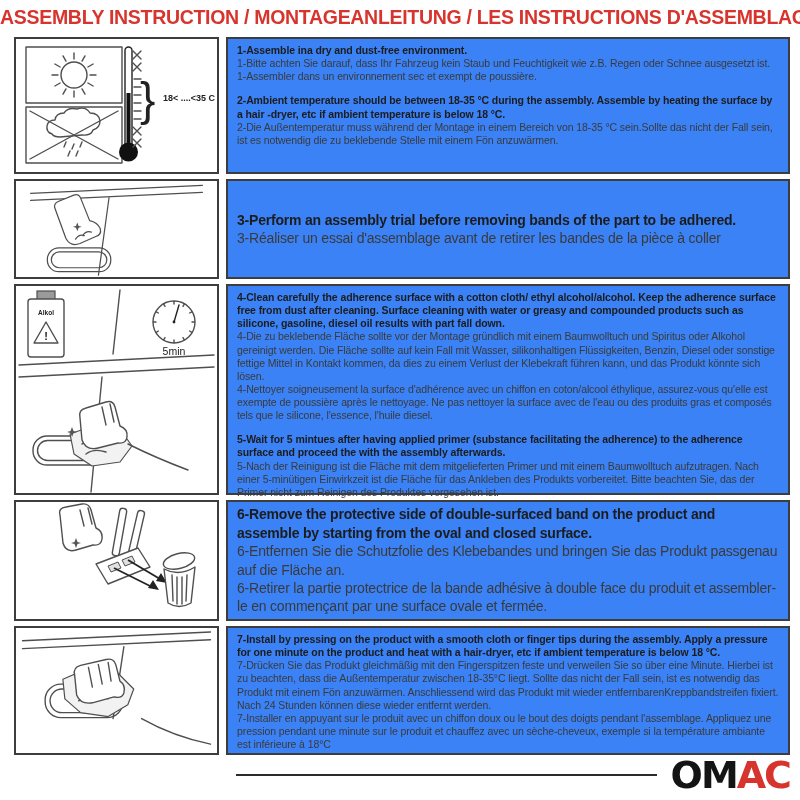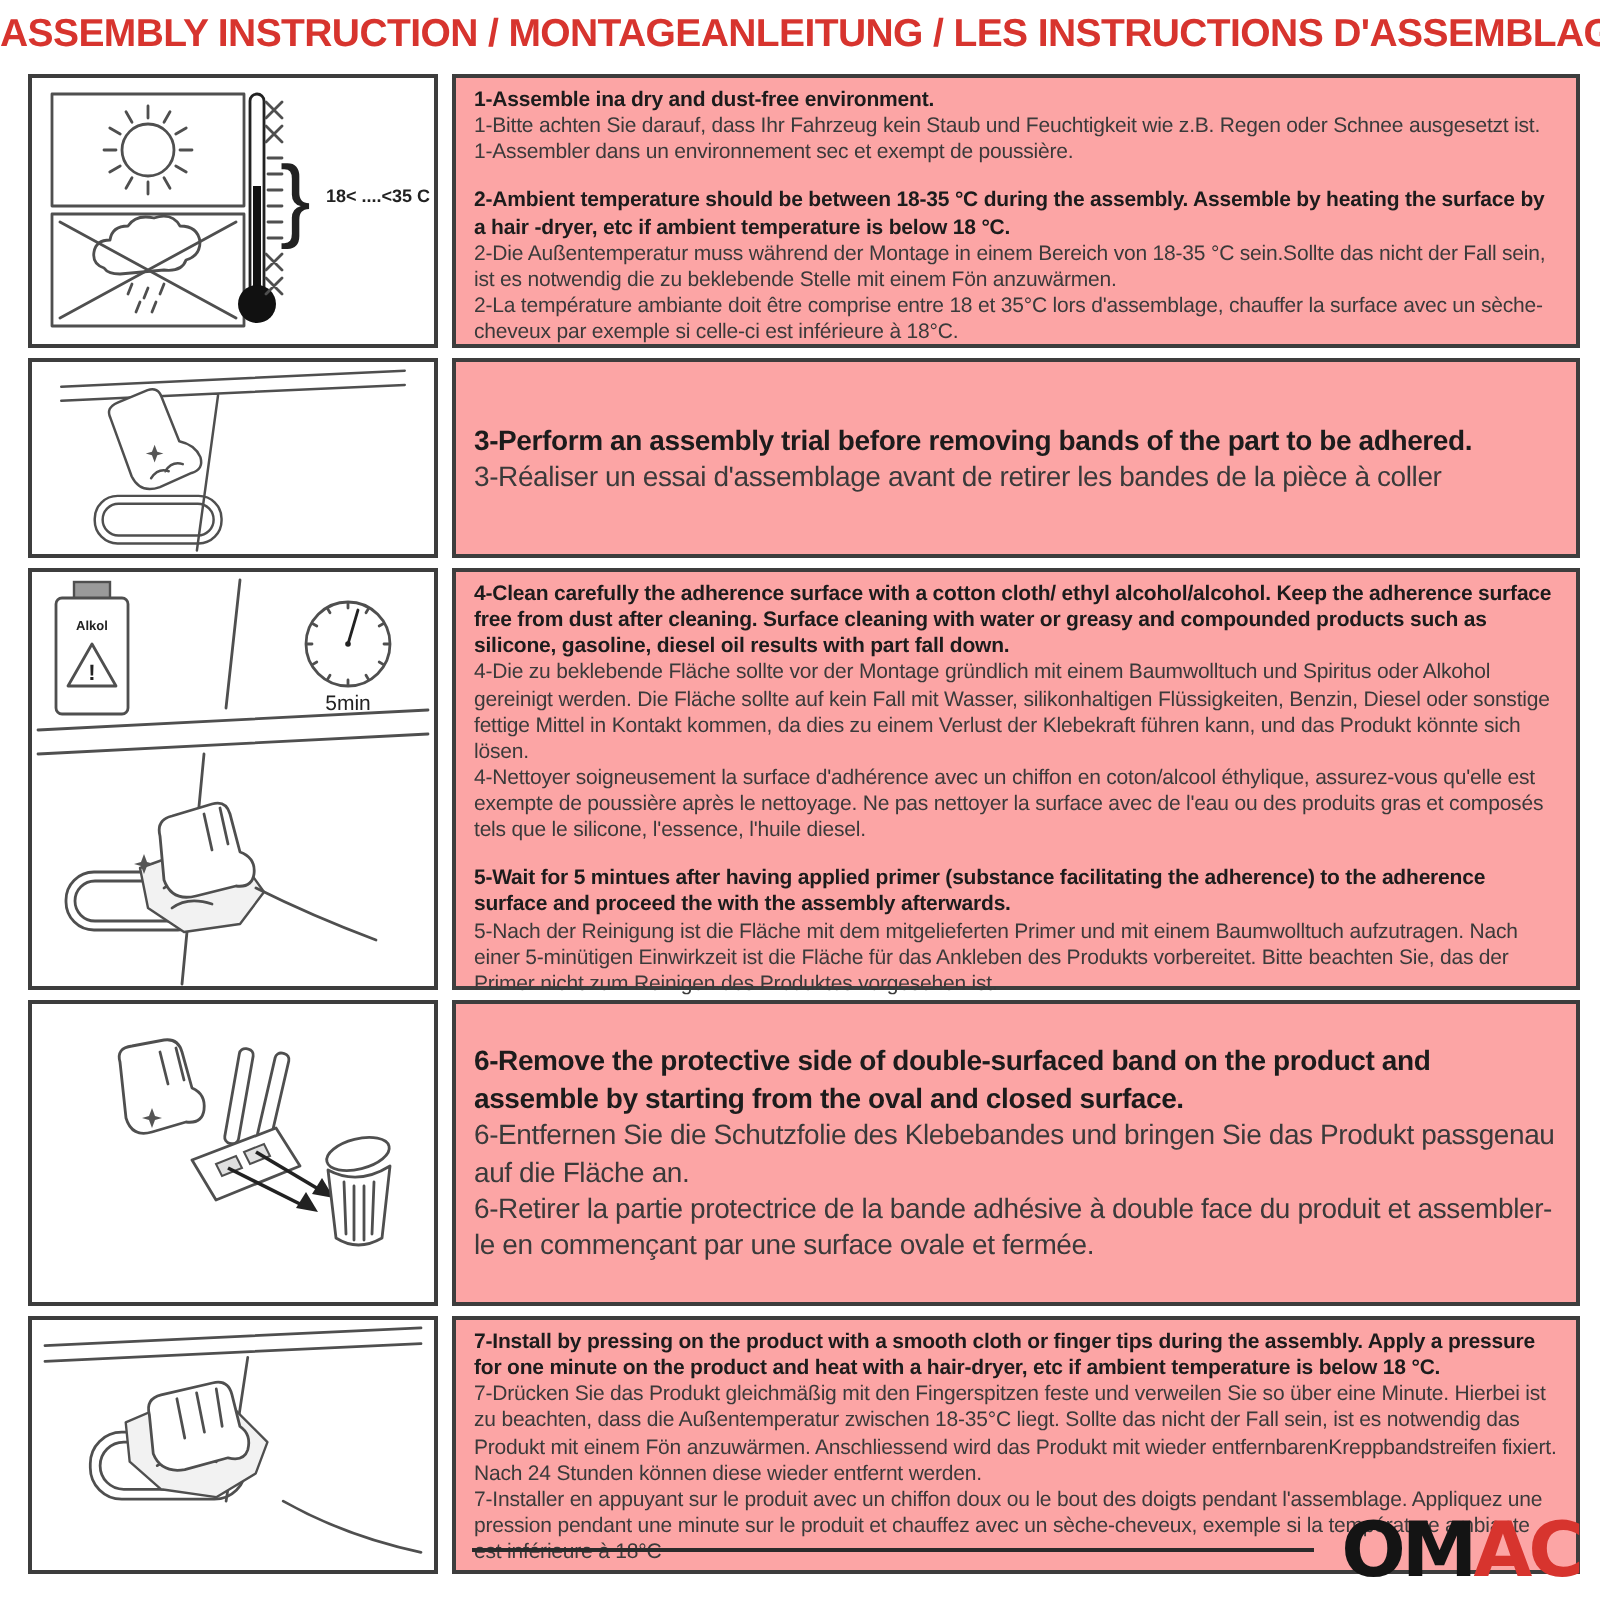--- a/index.html
+++ b/index.html
@@ -2,28 +2,28 @@
 <html><head>
 <meta charset="utf-8">
 <style>
   * { box-sizing: border-box; margin: 0; padding: 0; }
   html,body { width:800px; height:800px; background:#fff; font-family:"Liberation Sans",sans-serif; }
   .page { position:relative; width:800px; height:800px; overflow:hidden; background:#fff; }
   .title { color:#d7342e; font-weight:bold; font-size:19.5px; letter-spacing:-0.3px;
            text-align:center; white-space:nowrap; padding-top:6px; margin-bottom:8px; }
   .row { display:flex; gap:7px; margin:0 10px 5px 14px; }
   .imgbox { flex:0 0 205px; border:2px solid #3d3d3d; background:#fff; overflow:hidden; }
-  .tbox { flex:1; border:2px solid #3d3d3d; background:#fca5a5; padding:5px 9px; color:#3a3a3a; }
+  .tbox { flex:1; border:2px solid #3d3d3d; background:#3b82f6; padding:5px 9px; color:#3a3a3a; }
   .small { font-size:10.5px; line-height:1.25; letter-spacing:-0.1px; }
   .large { font-size:14px; line-height:1.32; display:flex; flex-direction:column; justify-content:center; letter-spacing:-0.2px; }
   p { margin:0; }
   .b { font-weight:bold; color:#1c1c1c; }
   .sp { height:11px; }
   .h1r { height:137px; } .h2r { height:100px; } .h3r { height:211px; }
-  .h4r { height:153px; } .h5r { height:129px; }
+  .h4r { height:121px; } .h5r { height:129px; }
   svg { display:block; width:100%; height:100%; }
   .ln { fill:none; stroke:#4f4f4f; stroke-width:1.4; stroke-linecap:round; stroke-linejoin:round; }
   .lnf { fill:#ffffff; stroke:#4f4f4f; stroke-width:1.4; stroke-linejoin:round; }
   .cloth { fill:#f2f2f2; stroke:#4f4f4f; stroke-width:1.2; stroke-linejoin:round; }
   .dk { stroke:#222; }
   .svgtxt { font-family:"Liberation Sans",sans-serif; fill:#222; stroke:none; }
   .footer { position:absolute; left:236px; right:10px; bottom:6px; display:flex; align-items:center; }
   .rule { flex:1; height:2px; background:#2b2b2b; }
   .logo { margin-left:14px; font-weight:bold; font-size:38px; line-height:1; letter-spacing:-2px;
           font-family:"DejaVu Sans","Liberation Sans",sans-serif; }
@@ -61,21 +61,20 @@
         </g>
       </svg>
     </div>
     <div class="tbox small">
       <p class="b">1-Assemble ina dry and dust-free environment.</p>
       <p>1-Bitte achten Sie darauf, dass Ihr Fahrzeug kein Staub und Feuchtigkeit wie z.B. Regen oder Schnee ausgesetzt ist.</p>
       <p>1-Assembler dans un environnement sec et exempt de poussière.</p>
       <p class="sp"></p>
       <p class="b">2-Ambient temperature should be between 18-35 °C  during the assembly. Assemble by heating the surface by a hair -dryer, etc if ambient temperature is below 18 °C.</p>
       <p>2-Die Außentemperatur muss während der Montage in einem Bereich von 18-35 °C  sein.Sollte das nicht der Fall sein, ist es notwendig die zu beklebende Stelle mit einem Fön anzuwärmen.</p>
-      <p>2-La température ambiante doit être comprise entre 18 et 35°C lors d'assemblage, chauffer la surface avec un sèche-cheveux par exemple si celle-ci est inférieure à 18°C.</p>
     </div>
   </div>
 
   <div class="row h2r">
     <div class="imgbox">
       <svg viewBox="0 0 201 109" preserveAspectRatio="xMidYMid meet">
         <g>
           <path class="ln" d="M3 14 L198 5 M3 22 L198 13 M92 19 L80 107"></path>
         </g>
         <g>

